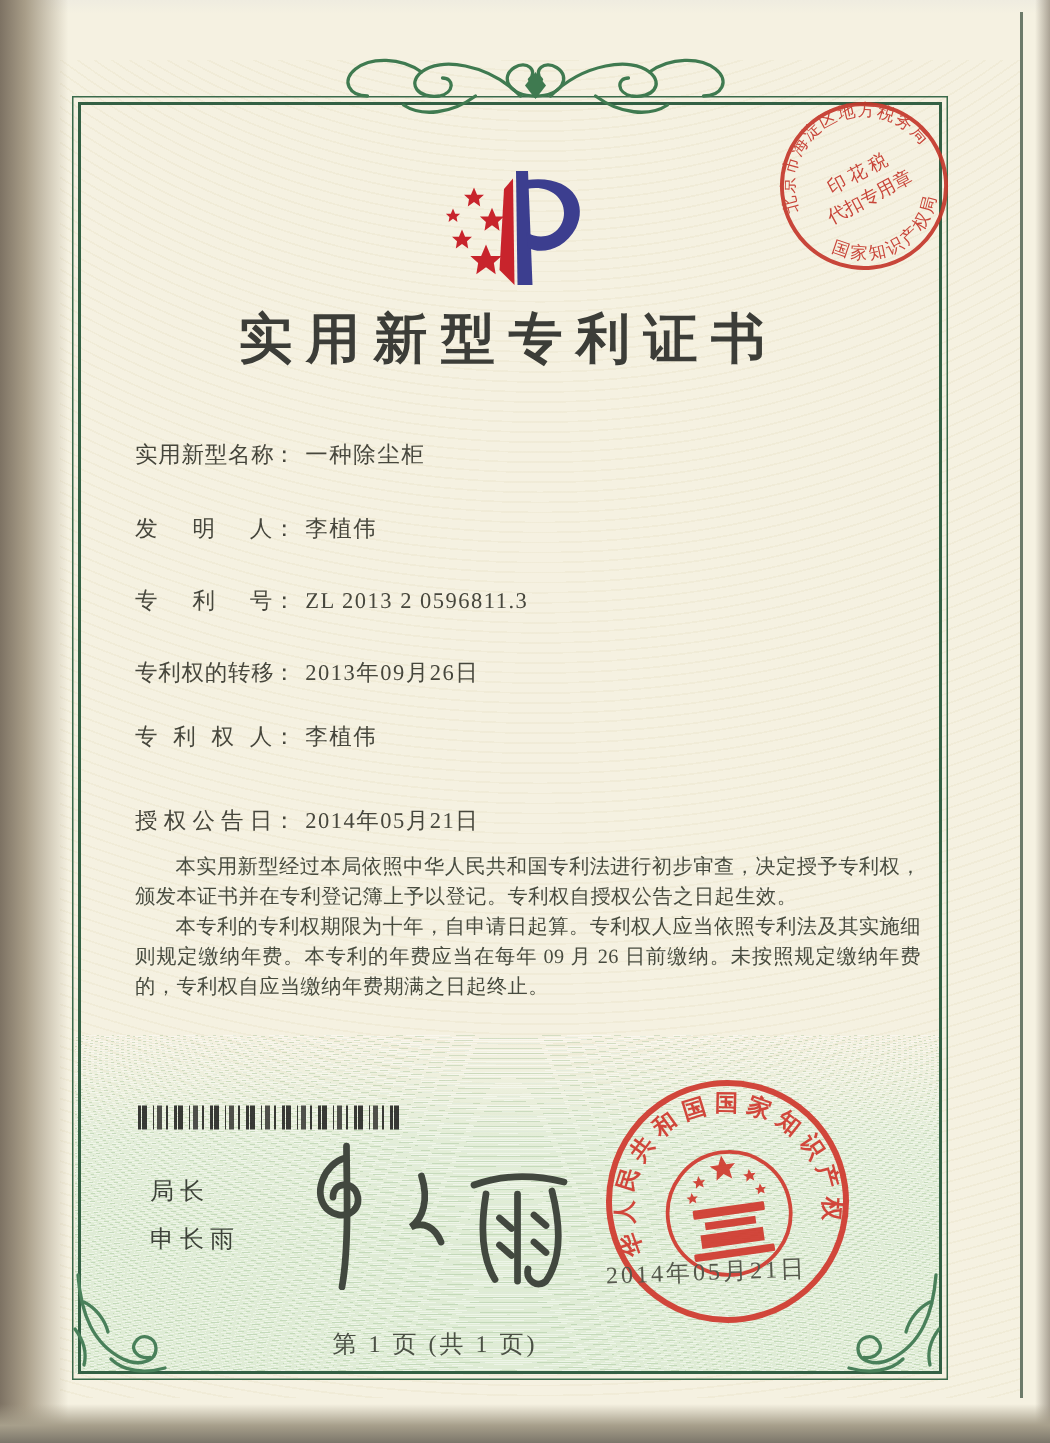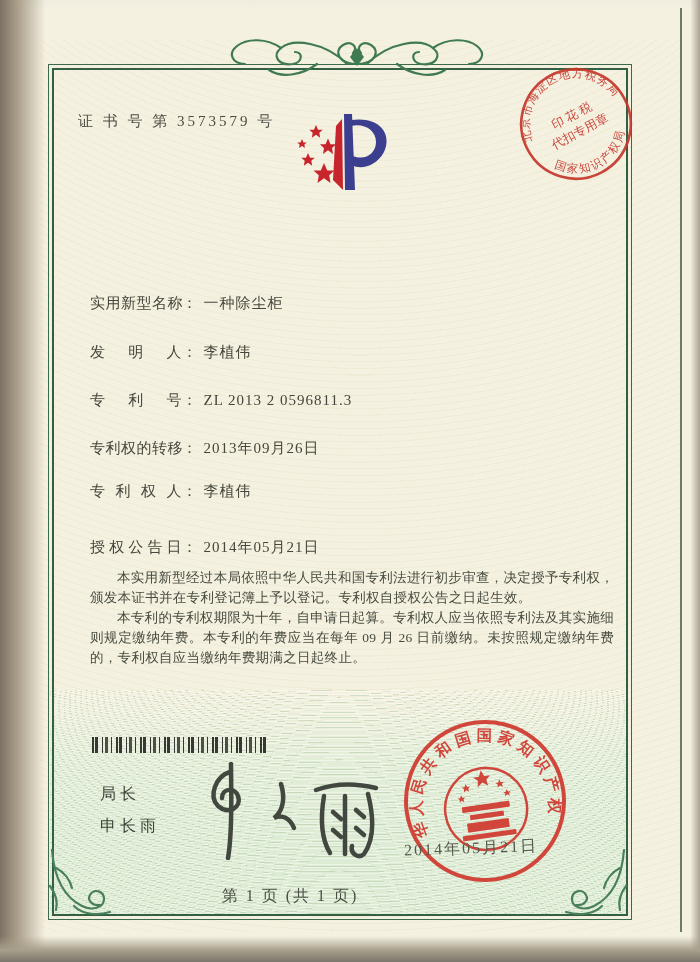--- a/index.html
+++ b/index.html
@@ -111,38 +111,38 @@
   </svg>
   <svg style="position:absolute;left:558px;top:846px;transform:scaleX(-1);" width="74" height="72" viewBox="0 0 74 72">
     <g fill="none" stroke="#49805a" stroke-width="2.2" stroke-linecap="round">
       <path d="M8,4 C10,30 18,50 38,60 C48,65 60,62 60,53 C60,45 50,42 46,49 C43,54 48,60 56,59"></path>
       <path d="M12,22 C20,26 26,34 28,42"></path>
       <path d="M30,60 C38,68 52,70 66,66"></path>
       <path d="M6,40 C12,48 14,56 12,64"></path>
     </g>
   </svg>
 
-  <div class="cert-no">证 书 号 第 3573579 号</div>
 
   <svg class="logo" viewBox="0 0 118 88">
     <defs>
       <path id="st" d="M0,-1 L0.294,-0.309 L0.951,-0.309 L0.476,0.118 L0.588,0.809 L0,0.382 L-0.588,0.809 L-0.476,0.118 L-0.951,-0.309 L-0.294,-0.309 Z"></path>
     </defs>
     <path d="M60,4 L68,4 L71,80 L61,80 Z" fill="#3c3e8f"></path>
     <path d="M67,10 C98,6 108,26 100,42 C92,57 76,60 68,55 L67,45 C80,52 92,44 92,32 C92,20 80,13 67,16 Z" fill="#3c3e8f"></path>
     <path d="M52,16 L58,9 L59,80 L49,70 Z" fill="#c8242c"></path>
     <g fill="#c8242c">
       <use href="#st" transform="translate(32,22) scale(7)"></use>
       <use href="#st" transform="translate(44,37) scale(8.5)"></use>
       <use href="#st" transform="translate(24,50) scale(7)"></use>
       <use href="#st" transform="translate(40,64) scale(11)"></use>
       <use href="#st" transform="translate(18,34) scale(5)"></use>
     </g>
   </svg>
 
+  <div class="title">实用新型专利证书</div>
 
   <svg class="tax-stamp" viewBox="0 0 136 136">
     <defs>
       <path id="taxTop" d="M 15,68 A 53,53 0 0 1 121,68"></path>
       <path id="taxBottom" d="M 13,68 A 55,55 0 0 0 123,68"></path>
     </defs>
     <circle cx="68" cy="68" r="62" fill="none" stroke="#c5382c" stroke-width="3"></circle>
     <text font-size="13" fill="#c5382c" letter-spacing="1">
       <textPath href="#taxTop" startOffset="50%" text-anchor="middle">北京市海淀区地方税务局</textPath>
     </text>

